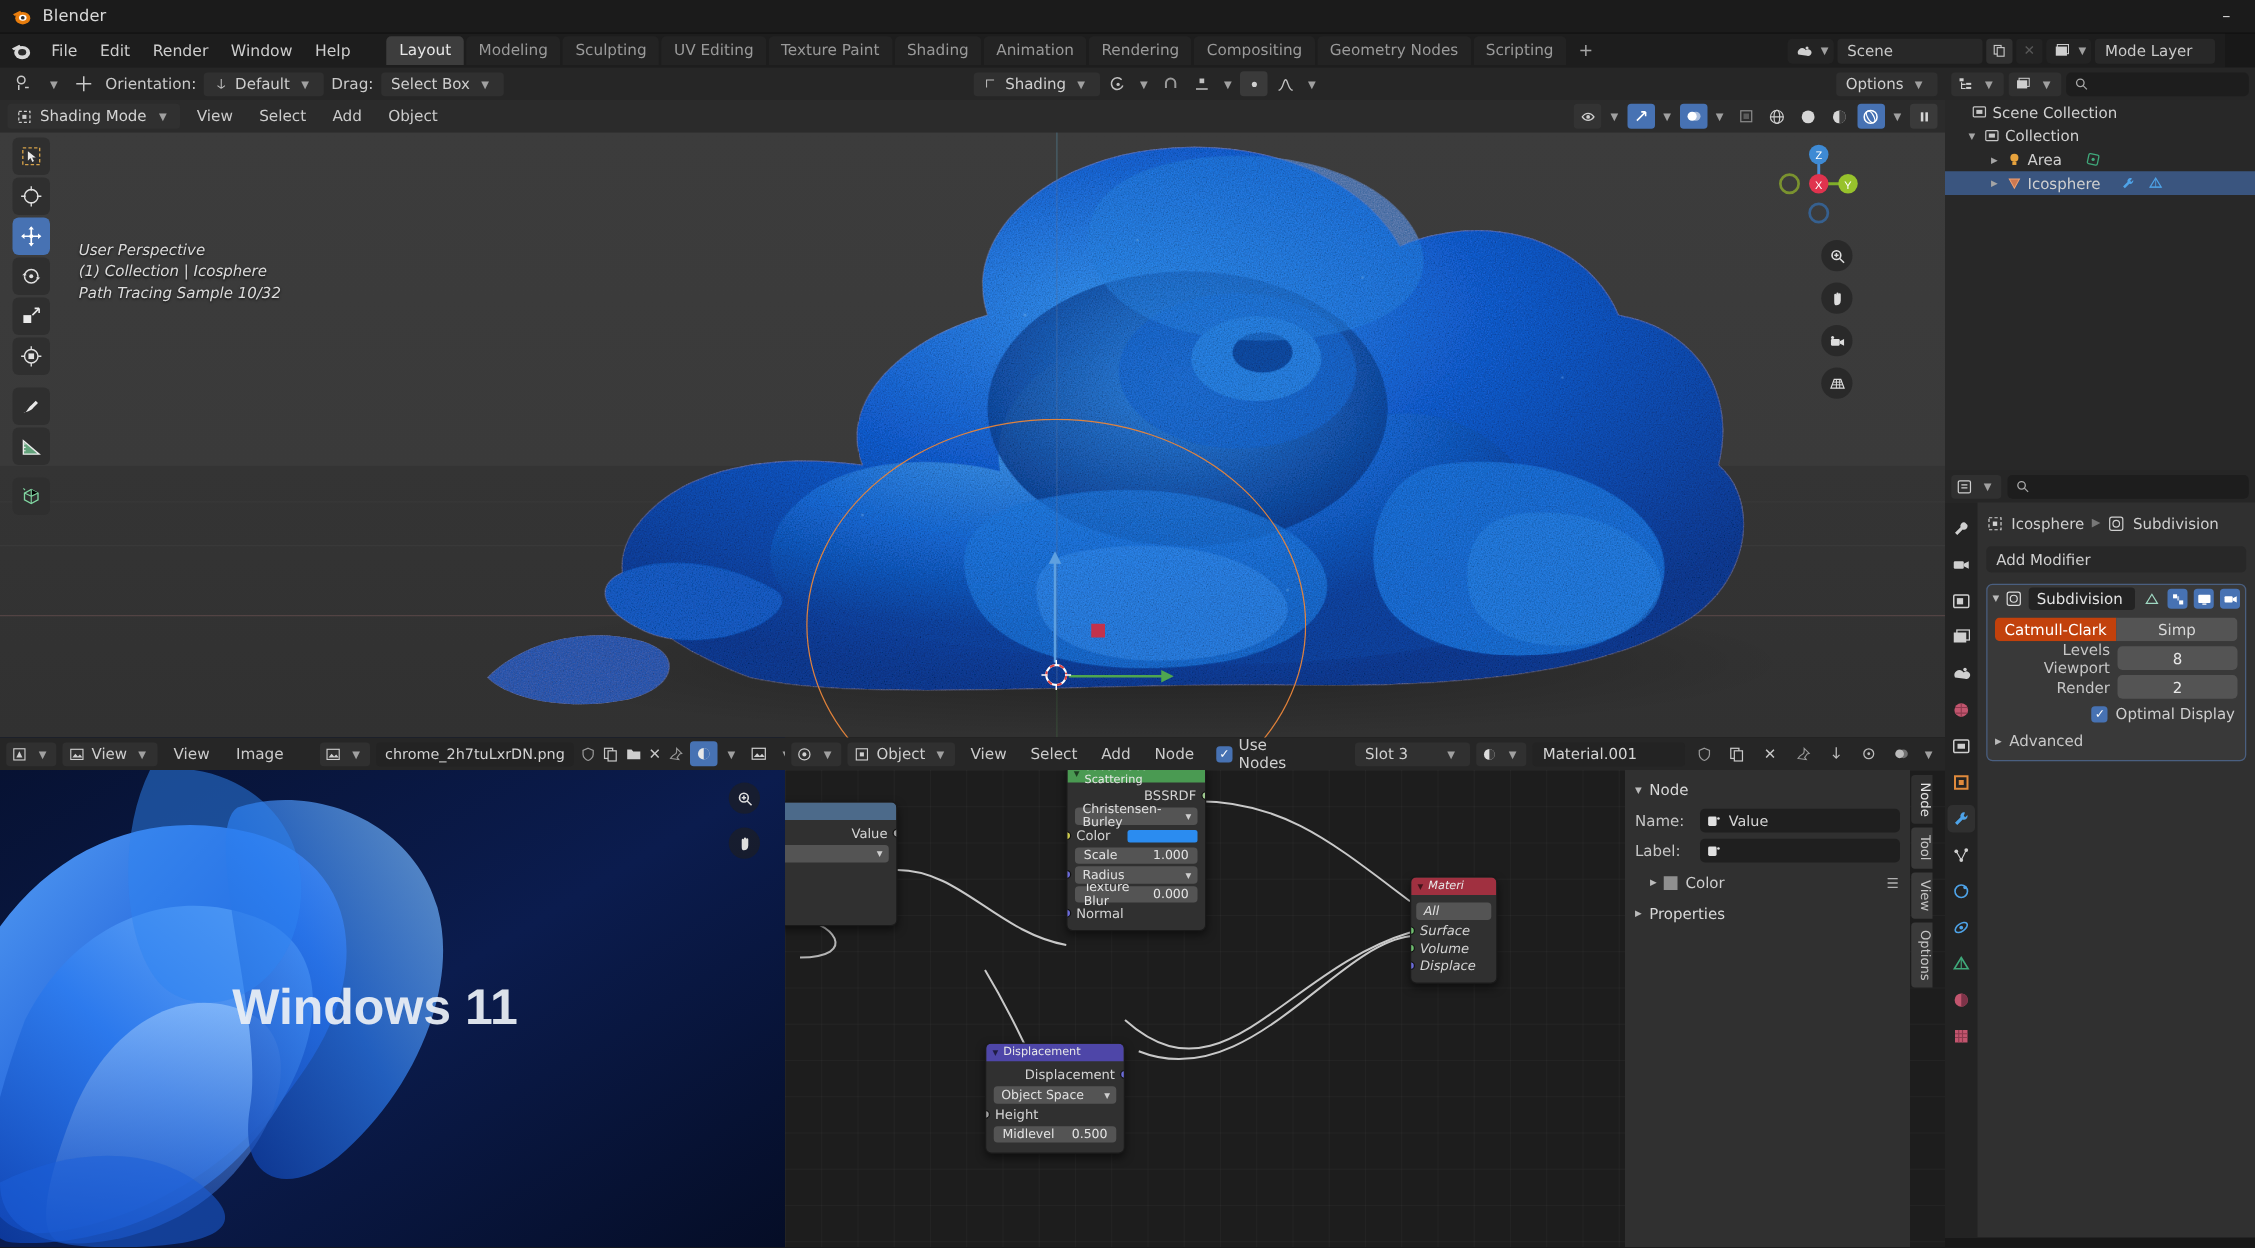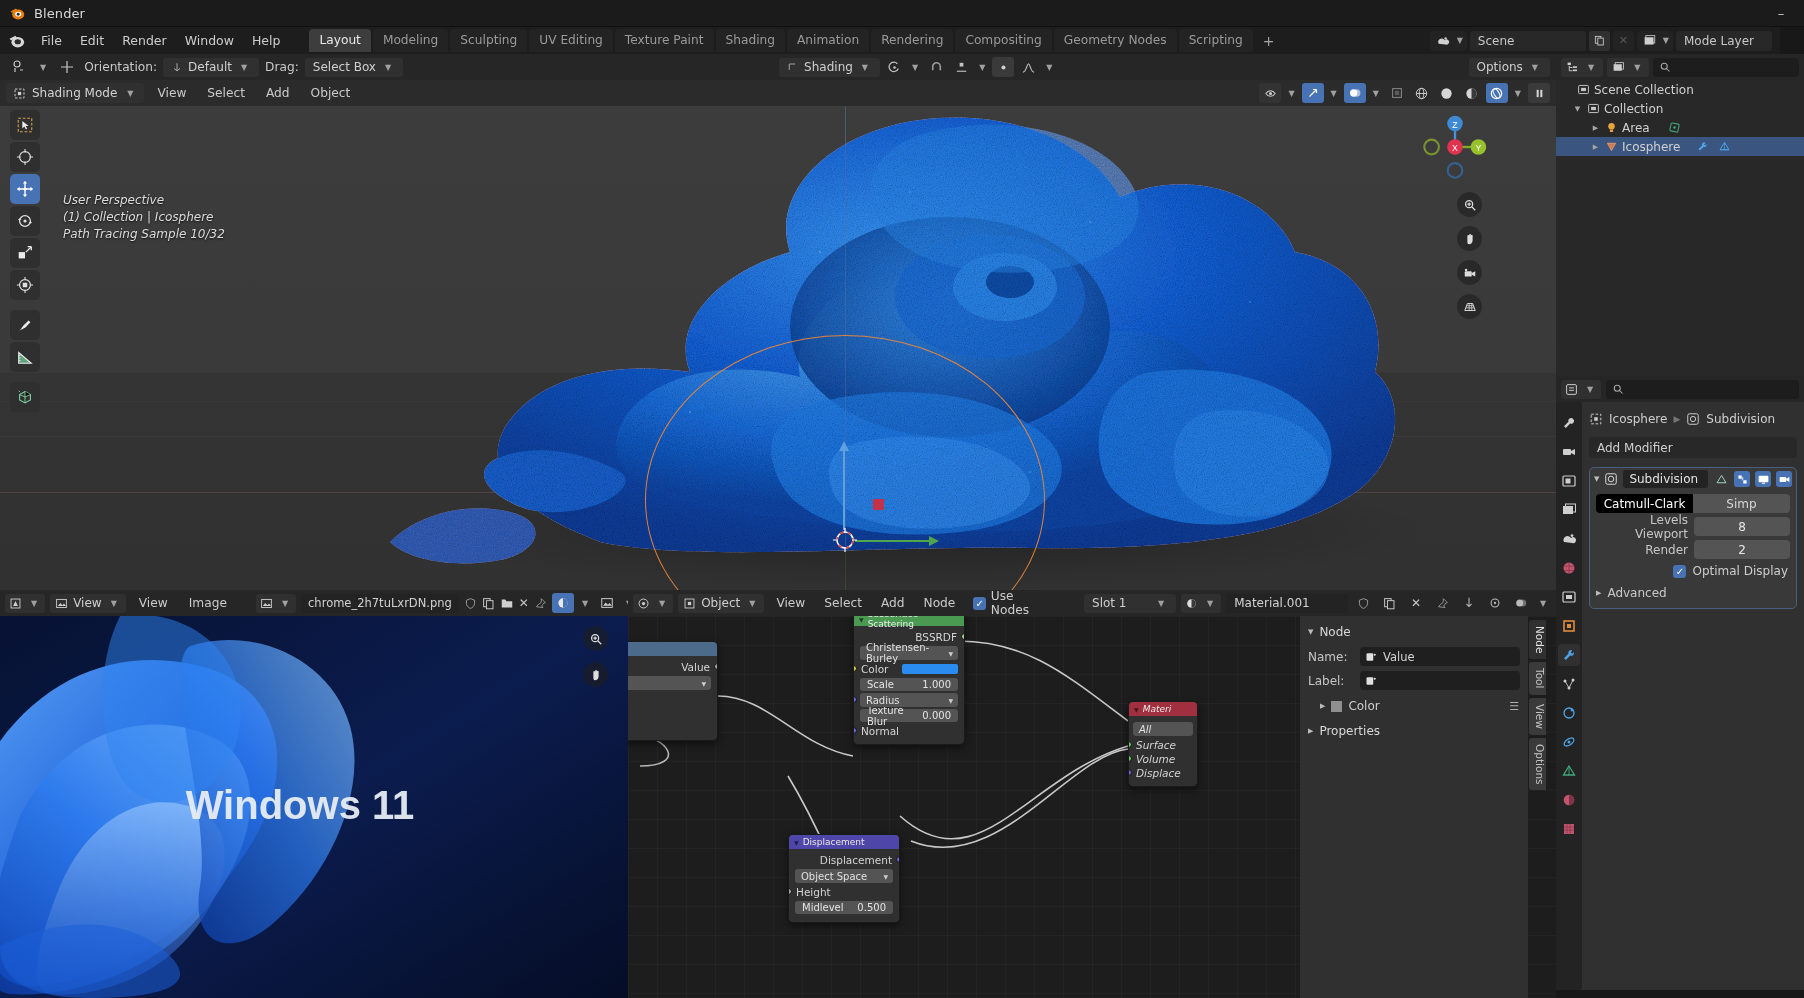--- a/index.html
+++ b/index.html
@@ -122,21 +122,21 @@
   .pbody{ position:absolute; left:26px; top:26px; width:222px; height:588px; padding:6px 7px;}
   .breadcrumb{ display:flex; align-items:center; gap:6px; font-size:12px; color:#cfcfcf; height:22px;}
   .addmod{ margin-top:7px; height:21px; background:#282828; border-radius:4px; display:flex; align-items:center; padding-left:8px; font-size:12px; color:#cfcfcf;}
   .modpanel{ margin-top:9px; background:#393939; border-radius:5px; border:1px solid #4a5f80;}
   .mod-hdr{ height:22px; display:flex; align-items:center; gap:5px; padding:0 4px;}
   .mod-name{ background:#232323; border-radius:3px; height:18px; flex:1; display:flex; align-items:center; padding:0 6px; font-size:12px; color:#e3e3e3;}
   .mod-ico{ width:16px;height:16px;display:flex;align-items:center;justify-content:center;}
   .mod-ico.on{ background:#4772b3; border-radius:3px;}
   .seg{ display:flex; margin:4px 6px 0; height:19px; border-radius:4px; overflow:hidden;}
   .seg > div{ flex:1; display:flex; align-items:center; justify-content:center; font-size:12px;}
-  .seg .a{ background:#000000; color:#fff;}
+  .seg .a{ background:#c2410c; color:#fff;}
   .seg .b{ background:#545454; color:#d7d7d7;}
   .prow{ display:flex; align-items:center; margin:4px 6px 0; height:19px; gap:6px;}
   .prow .lab{ width:92px; text-align:right; font-size:12px; color:#c6c6c6;}
   .prow .val{ flex:1; background:#545454; border-radius:4px; height:19px; display:flex; align-items:center; justify-content:center; font-size:12px; color:#e8e8e8;}
   .chkrow{ display:flex; align-items:center; justify-content:flex-end; margin:5px 8px 0; gap:6px; font-size:12px; color:#cdcdcd;}
   .chk{ width:13px;height:13px;background:#4772b3;border-radius:3px;display:flex;align-items:center;justify-content:center;color:#fff;font-size:10px;}
   .advrow{ display:flex; align-items:center; gap:6px; margin:8px 6px 0; font-size:12px; color:#c9c9c9;}
 
   
   .imged{ position:absolute; left:0; top:590px; width:628px; height:408px; background:#0b1530; overflow:hidden;}
@@ -1161,21 +1161,21 @@
       </div>
       <div class="ne-menu">View</div>
       <div class="ne-menu">Select</div>
       <div class="ne-menu">Add</div>
       <div class="ne-menu">Node</div>
       <div class="ne-chk">
         <span class="chk">✓</span>
         <span>Use Nodes</span>
       </div>
       <div class="ne-slot">
-        <span>Slot 1</span>
+        <span>Slot 3</span>
         <span class="chev" style="margin-left:auto;">▼</span>
       </div>
       <div class="th-field" style="padding:0 4px;">
         <svg width="13" height="13" viewBox="0 0 16 16">
             <circle cx="8" cy="8" r="5.3" fill="#dcdcdc"></circle>
             <path d="M8 2.7 A5.3 5.3 0 0 1 8 13.3 Z" fill="#3a3a3a"></path>
           </svg>
         <span class="chev">▼</span>
       </div>
       <div class="ne-mat">Material.001</div>

